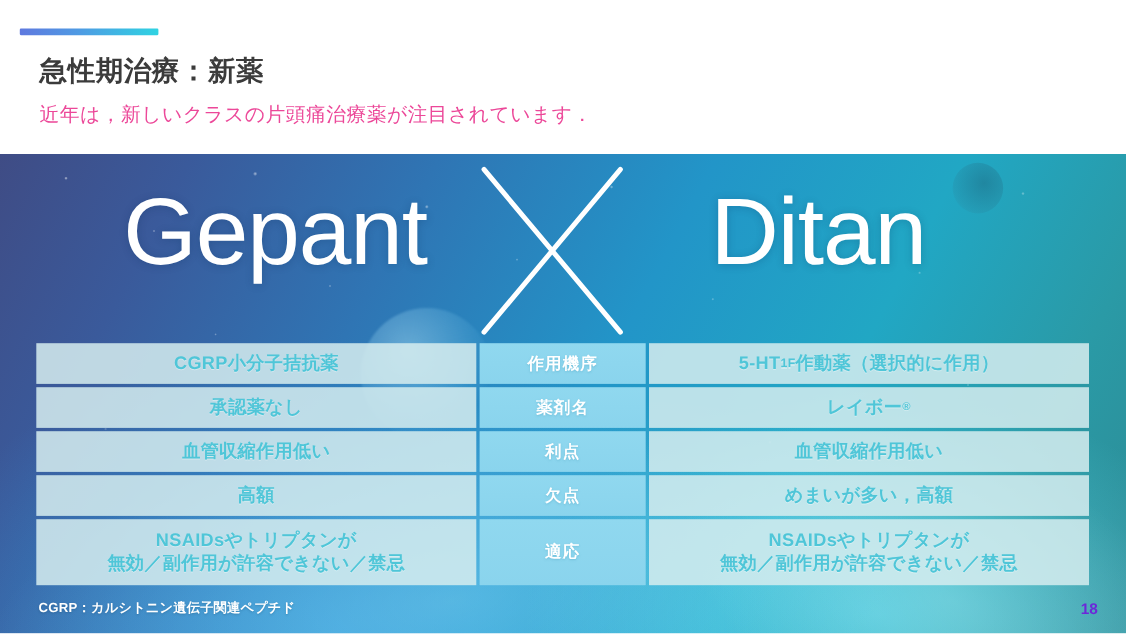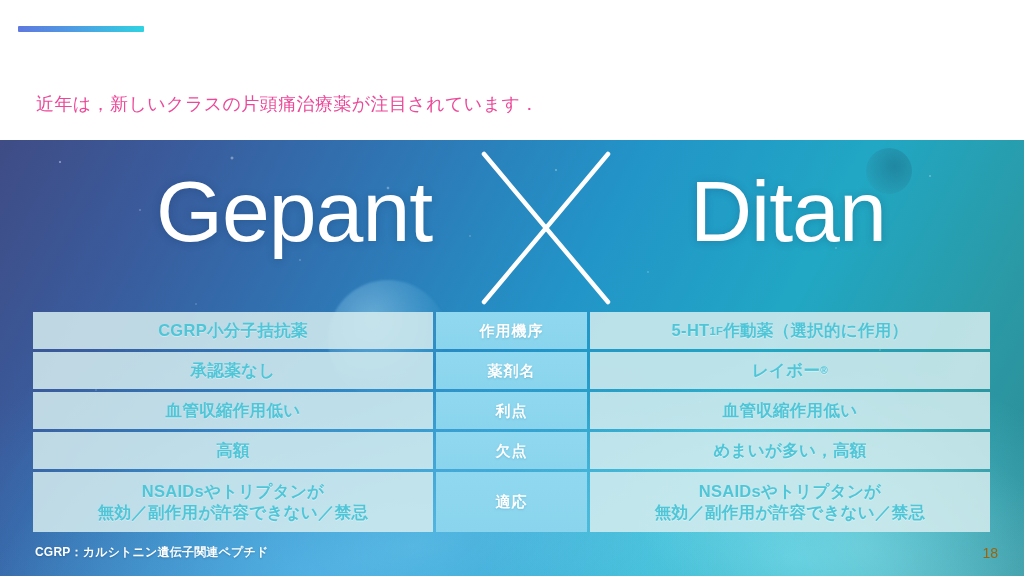--- a/index.html
+++ b/index.html
@@ -77,21 +77,21 @@
     background:radial-gradient(ellipse at 50% 50%, rgba(180,245,255,.30) 0%, rgba(180,245,255,0) 68%);
     transform:rotate(-9deg);
   }
   .glow-streak2{
     position:absolute;right:-120px;bottom:-120px;width:560px;height:300px;
     background:radial-gradient(ellipse at 50% 50%, rgba(200,250,255,.26) 0%, rgba(200,250,255,0) 66%);
     transform:rotate(24deg);
   }
 
   
-  .hero{position:absolute;left:0;top:0;width:828px;height:175px;margin-left:44px;}
+  .hero{position:absolute;left:0;top:0;width:828px;height:175px;}
   .hero-word{
     position:absolute;top:28px;
     font-size:86px;font-weight:normal;color:#ffffff;line-height:1;
     letter-spacing:-1px;white-space:nowrap;
     text-shadow:0 1px 8px rgba(0,40,80,.22);
   }
   .hero-left{left:112px;}
   .hero-right{left:646px;}
   .hero-cross{position:absolute;left:432px;top:8px;width:140px;height:160px;}
 
@@ -125,30 +125,31 @@
   .sup{font-size:.62em;vertical-align:super;line-height:0;}
 
   
   .footer-note{
     position:absolute;left:35px;top:544px;
     font-size:12px;font-weight:bold;color:#ffffff;letter-spacing:.2px;
     white-space:nowrap;text-shadow:0 1px 2px rgba(0,50,80,.25);
   }
   .page-number{
     position:absolute;right:26px;top:545px;
-    font-size:14px;color:#a16207;font-weight:normal;margin-left:24px;
+    font-size:14px;color:#6d28d9;font-weight:bold;margin-left:24px;
   }
 </style>
 </head>
 <body>
 
 <div class="slide">
 
   <div class="header">
     <div class="accent-bar"></div>
+    <div class="slide-title">急性期治療：新薬</div>
     <div class="slide-subtitle">近年は，新しいクラスの片頭痛治療薬が注目されています．</div>
   </div>
 
   <div class="body-panel">
     <div class="stars"></div>
     <div class="planet-a"></div>
     <div class="planet-b"></div>
     <div class="glow-streak"></div>
     <div class="glow-streak2"></div>
 

